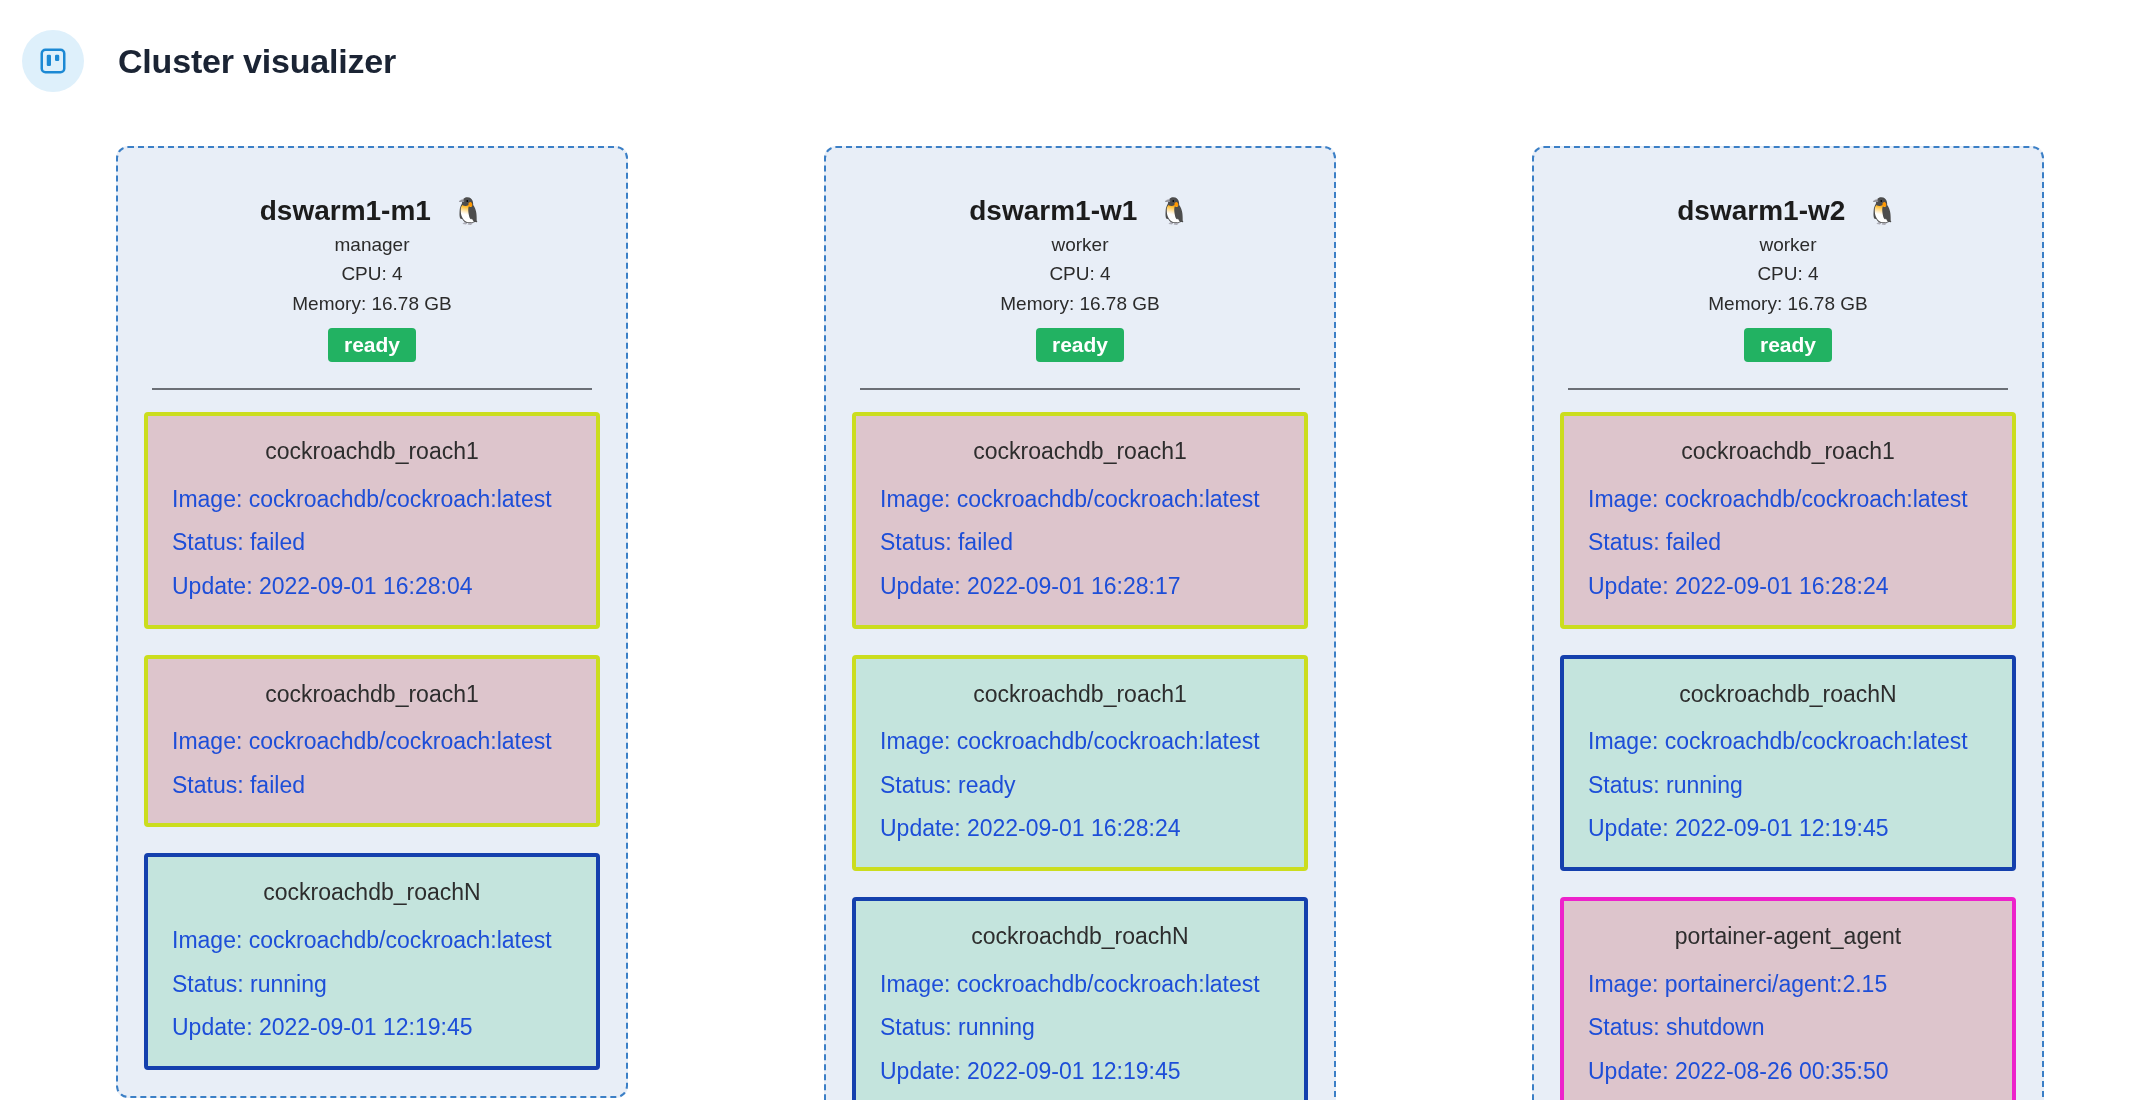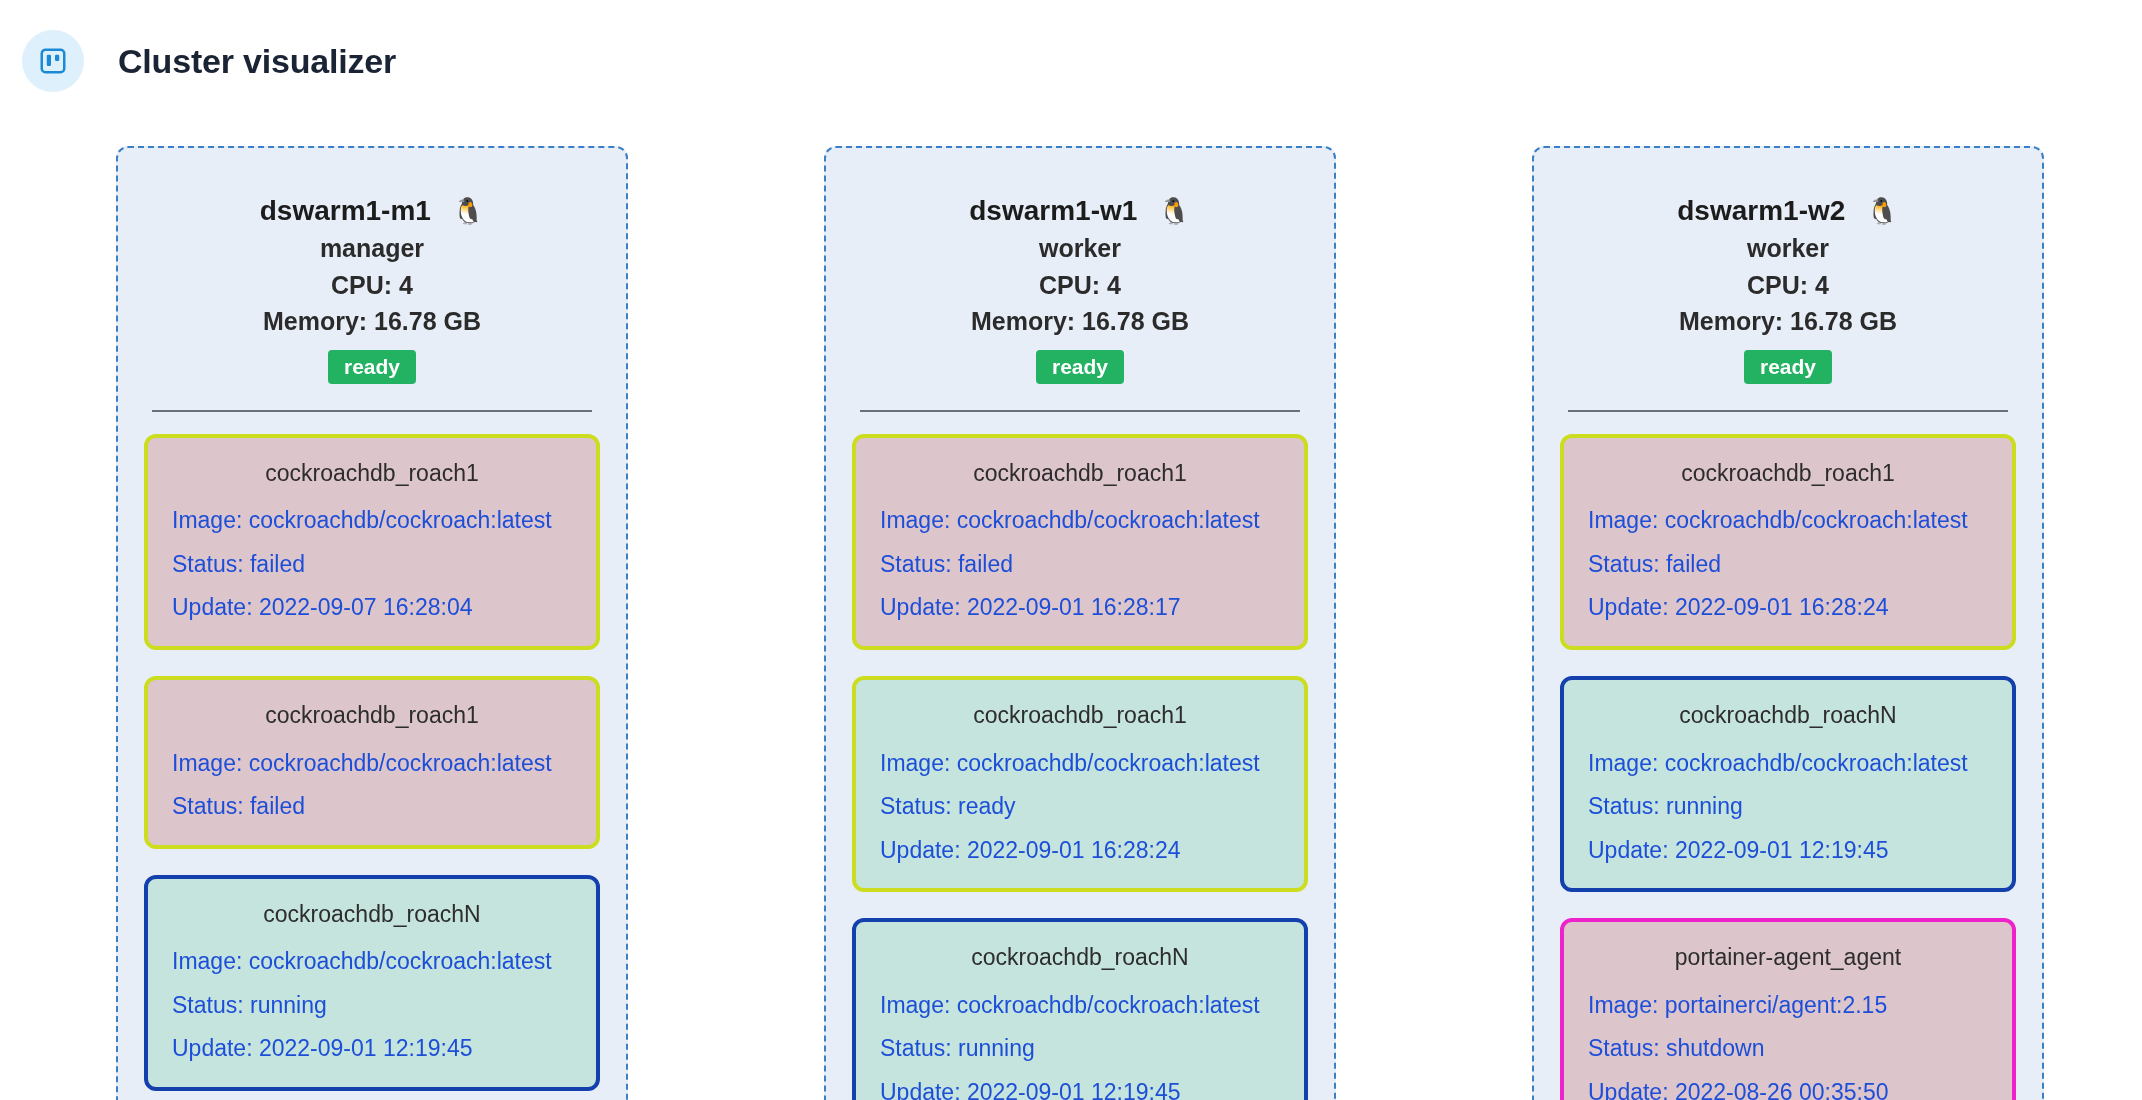--- a/index.html
+++ b/index.html
@@ -77,25 +77,25 @@
 
   .os-icon {
     font-size: 26px;
     line-height: 1;
     display: inline-block;
   }
 
   .node-role,
   .node-cpu,
   .node-memory {
-    font-size: 25px;
+    font-size: 19px;
     color: #2b2b2b;
     line-height: 1.18;
     margin-top: 7px;
-    font-weight: 700;
+    font-weight: 400;
   }
 
   .node-status-row {
     margin-top: 13px;
     display: flex;
     justify-content: center;
   }
 
   .status-badge {
     display: inline-block;
@@ -115,21 +115,21 @@
   }
 
   
   .task-list {
     display: flex;
     flex-direction: column;
     gap: 26px;
   }
 
   .task-card {
-    border-radius: 12px;
+    border-radius: 4px;
     border-style: solid;
     border-width: 4px;
     padding: 22px 24px 24px 24px;
   }
 
   .task-name {
     text-align: center;
     font-size: 23px;
     color: #2d2d2d;
     line-height: 1.2;
@@ -175,21 +175,21 @@
         <div class="node-status-row">
           <span class="status-badge" style="background: rgb(34, 178, 98);">ready</span>
         </div>
       </div>
       <div class="node-divider"></div>
       <div class="task-list">
         <div class="task-card" style="background: rgb(221, 197, 204); border-color: rgb(203, 221, 30);">
           <div class="task-name">cockroachdb_roach1</div>
           <div class="task-line">Image: cockroachdb/cockroach:latest</div>
           <div class="task-line">Status: failed</div>
-          <div class="task-line">Update: 2022-09-07 16:28:04</div>
+          <div class="task-line">Update: 2022-09-01 16:28:04</div>
         </div>
         <div class="task-card" style="background: rgb(221, 197, 204); border-color: rgb(203, 221, 30);">
           <div class="task-name">cockroachdb_roach1</div>
           <div class="task-line">Image: cockroachdb/cockroach:latest</div>
           <div class="task-line">Status: failed</div>
         </div>
         <div class="task-card" style="background: rgb(196, 228, 221); border-color: rgb(20, 64, 173);">
           <div class="task-name">cockroachdb_roachN</div>
           <div class="task-line">Image: cockroachdb/cockroach:latest</div>
           <div class="task-line">Status: running</div>

